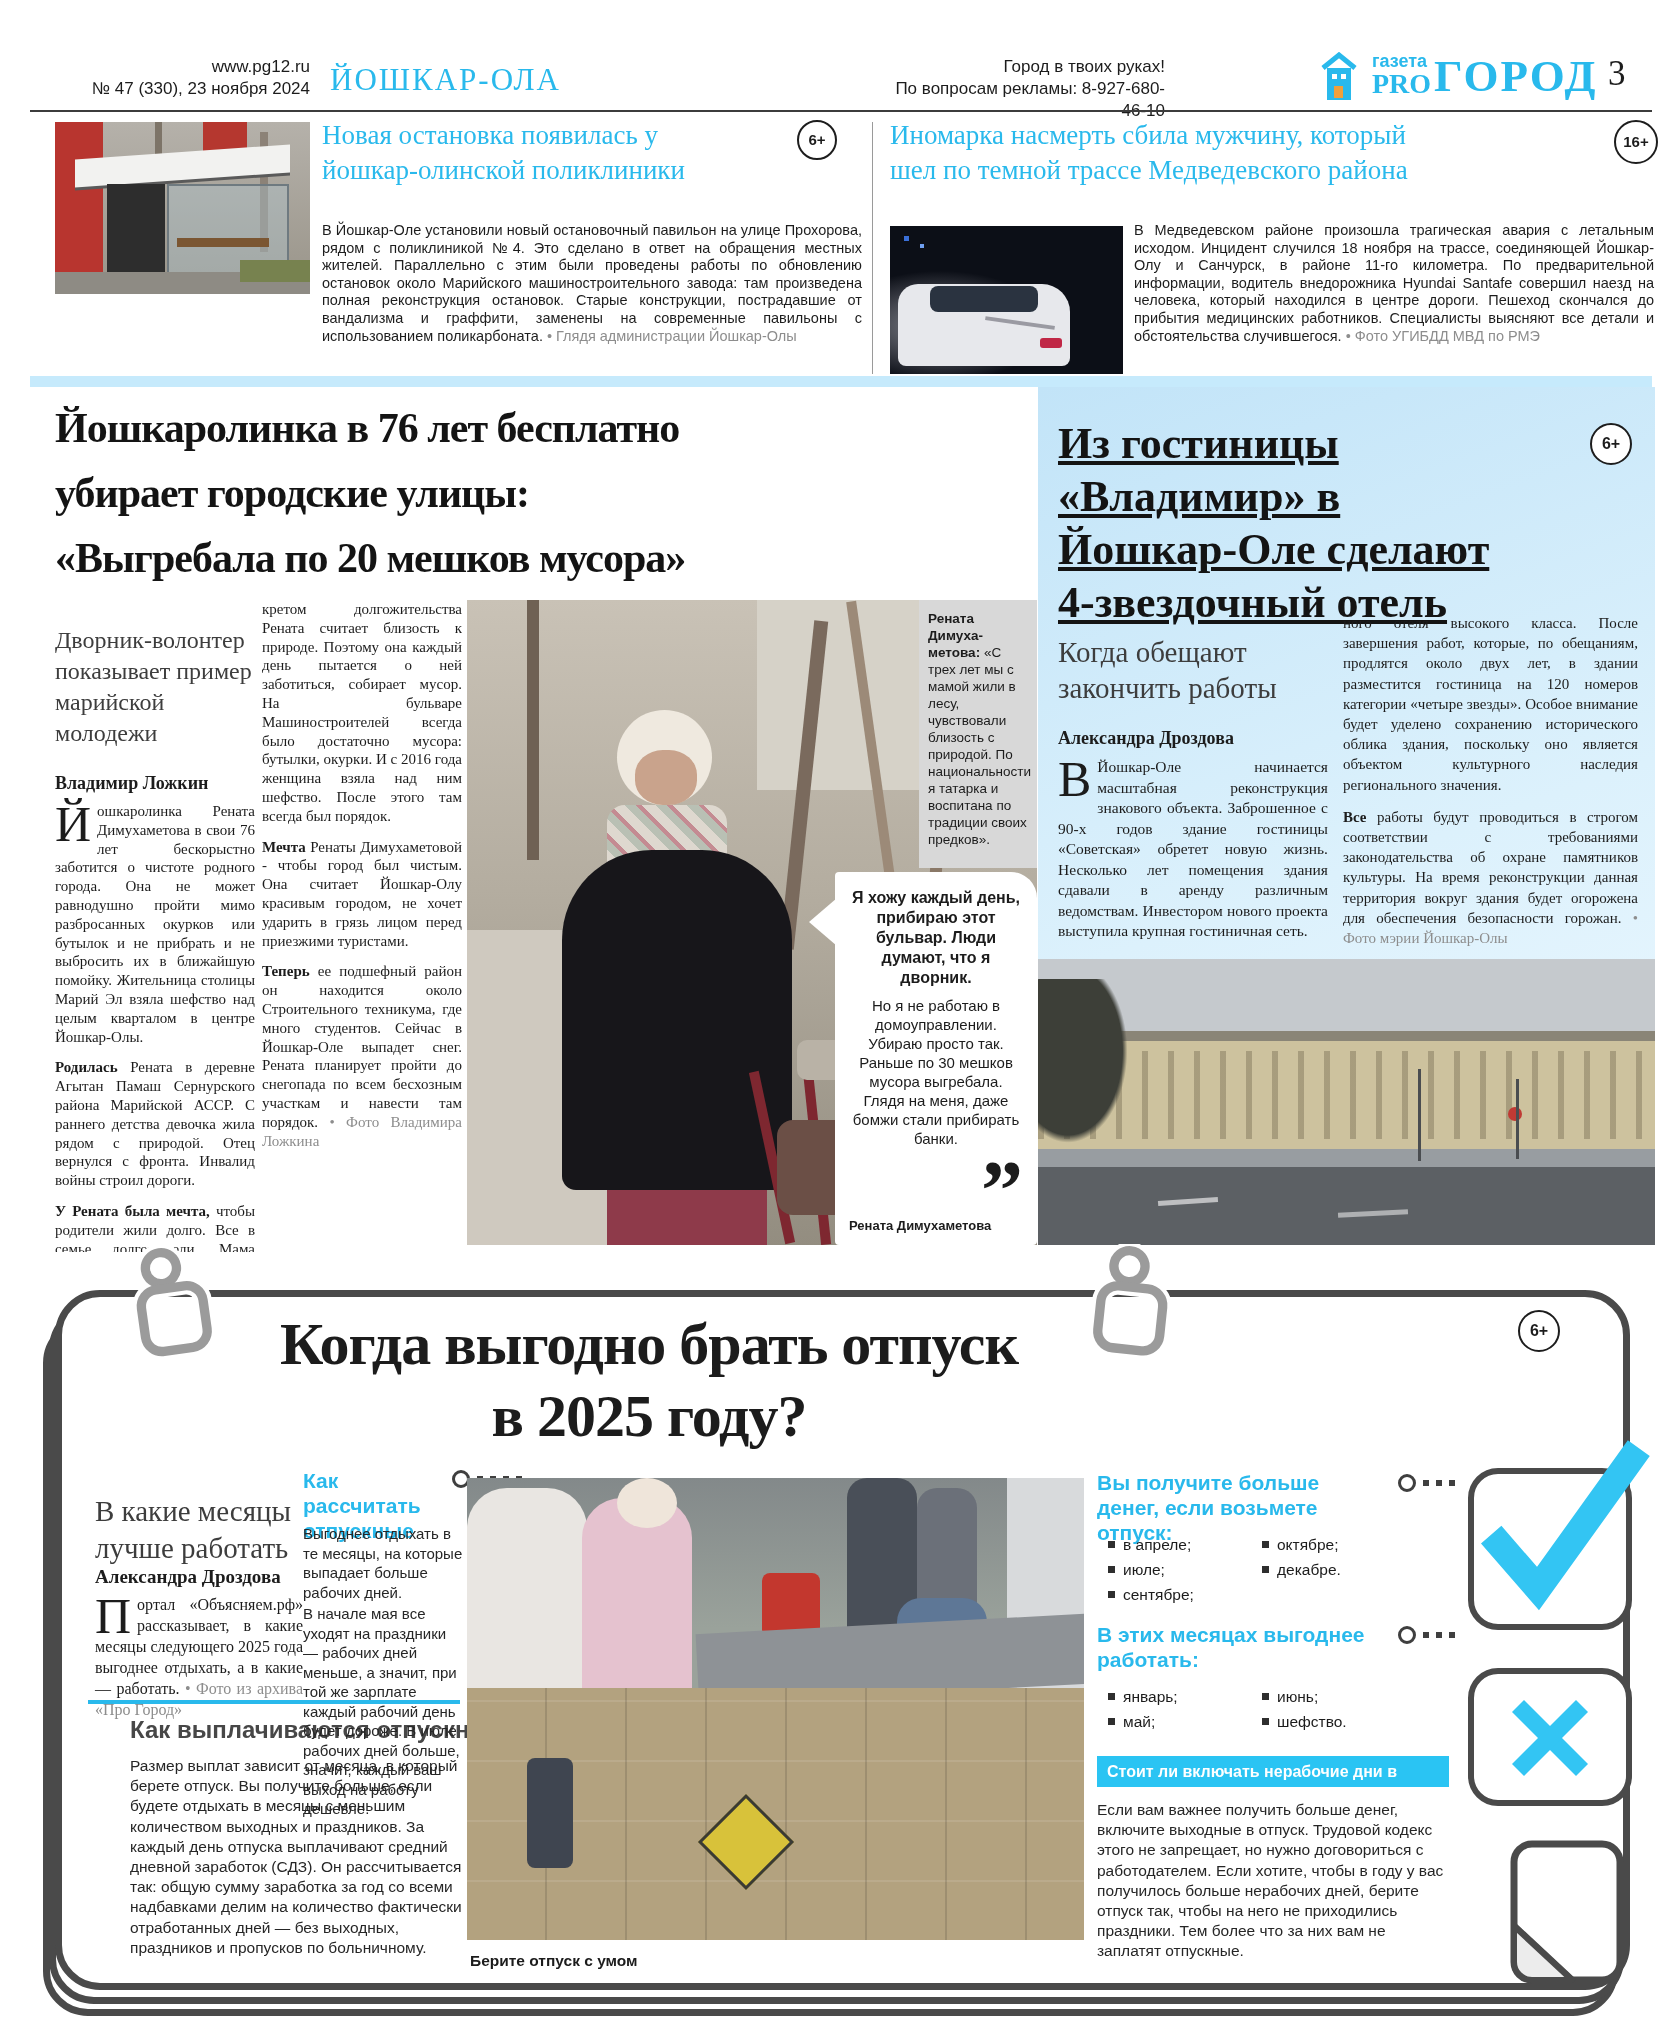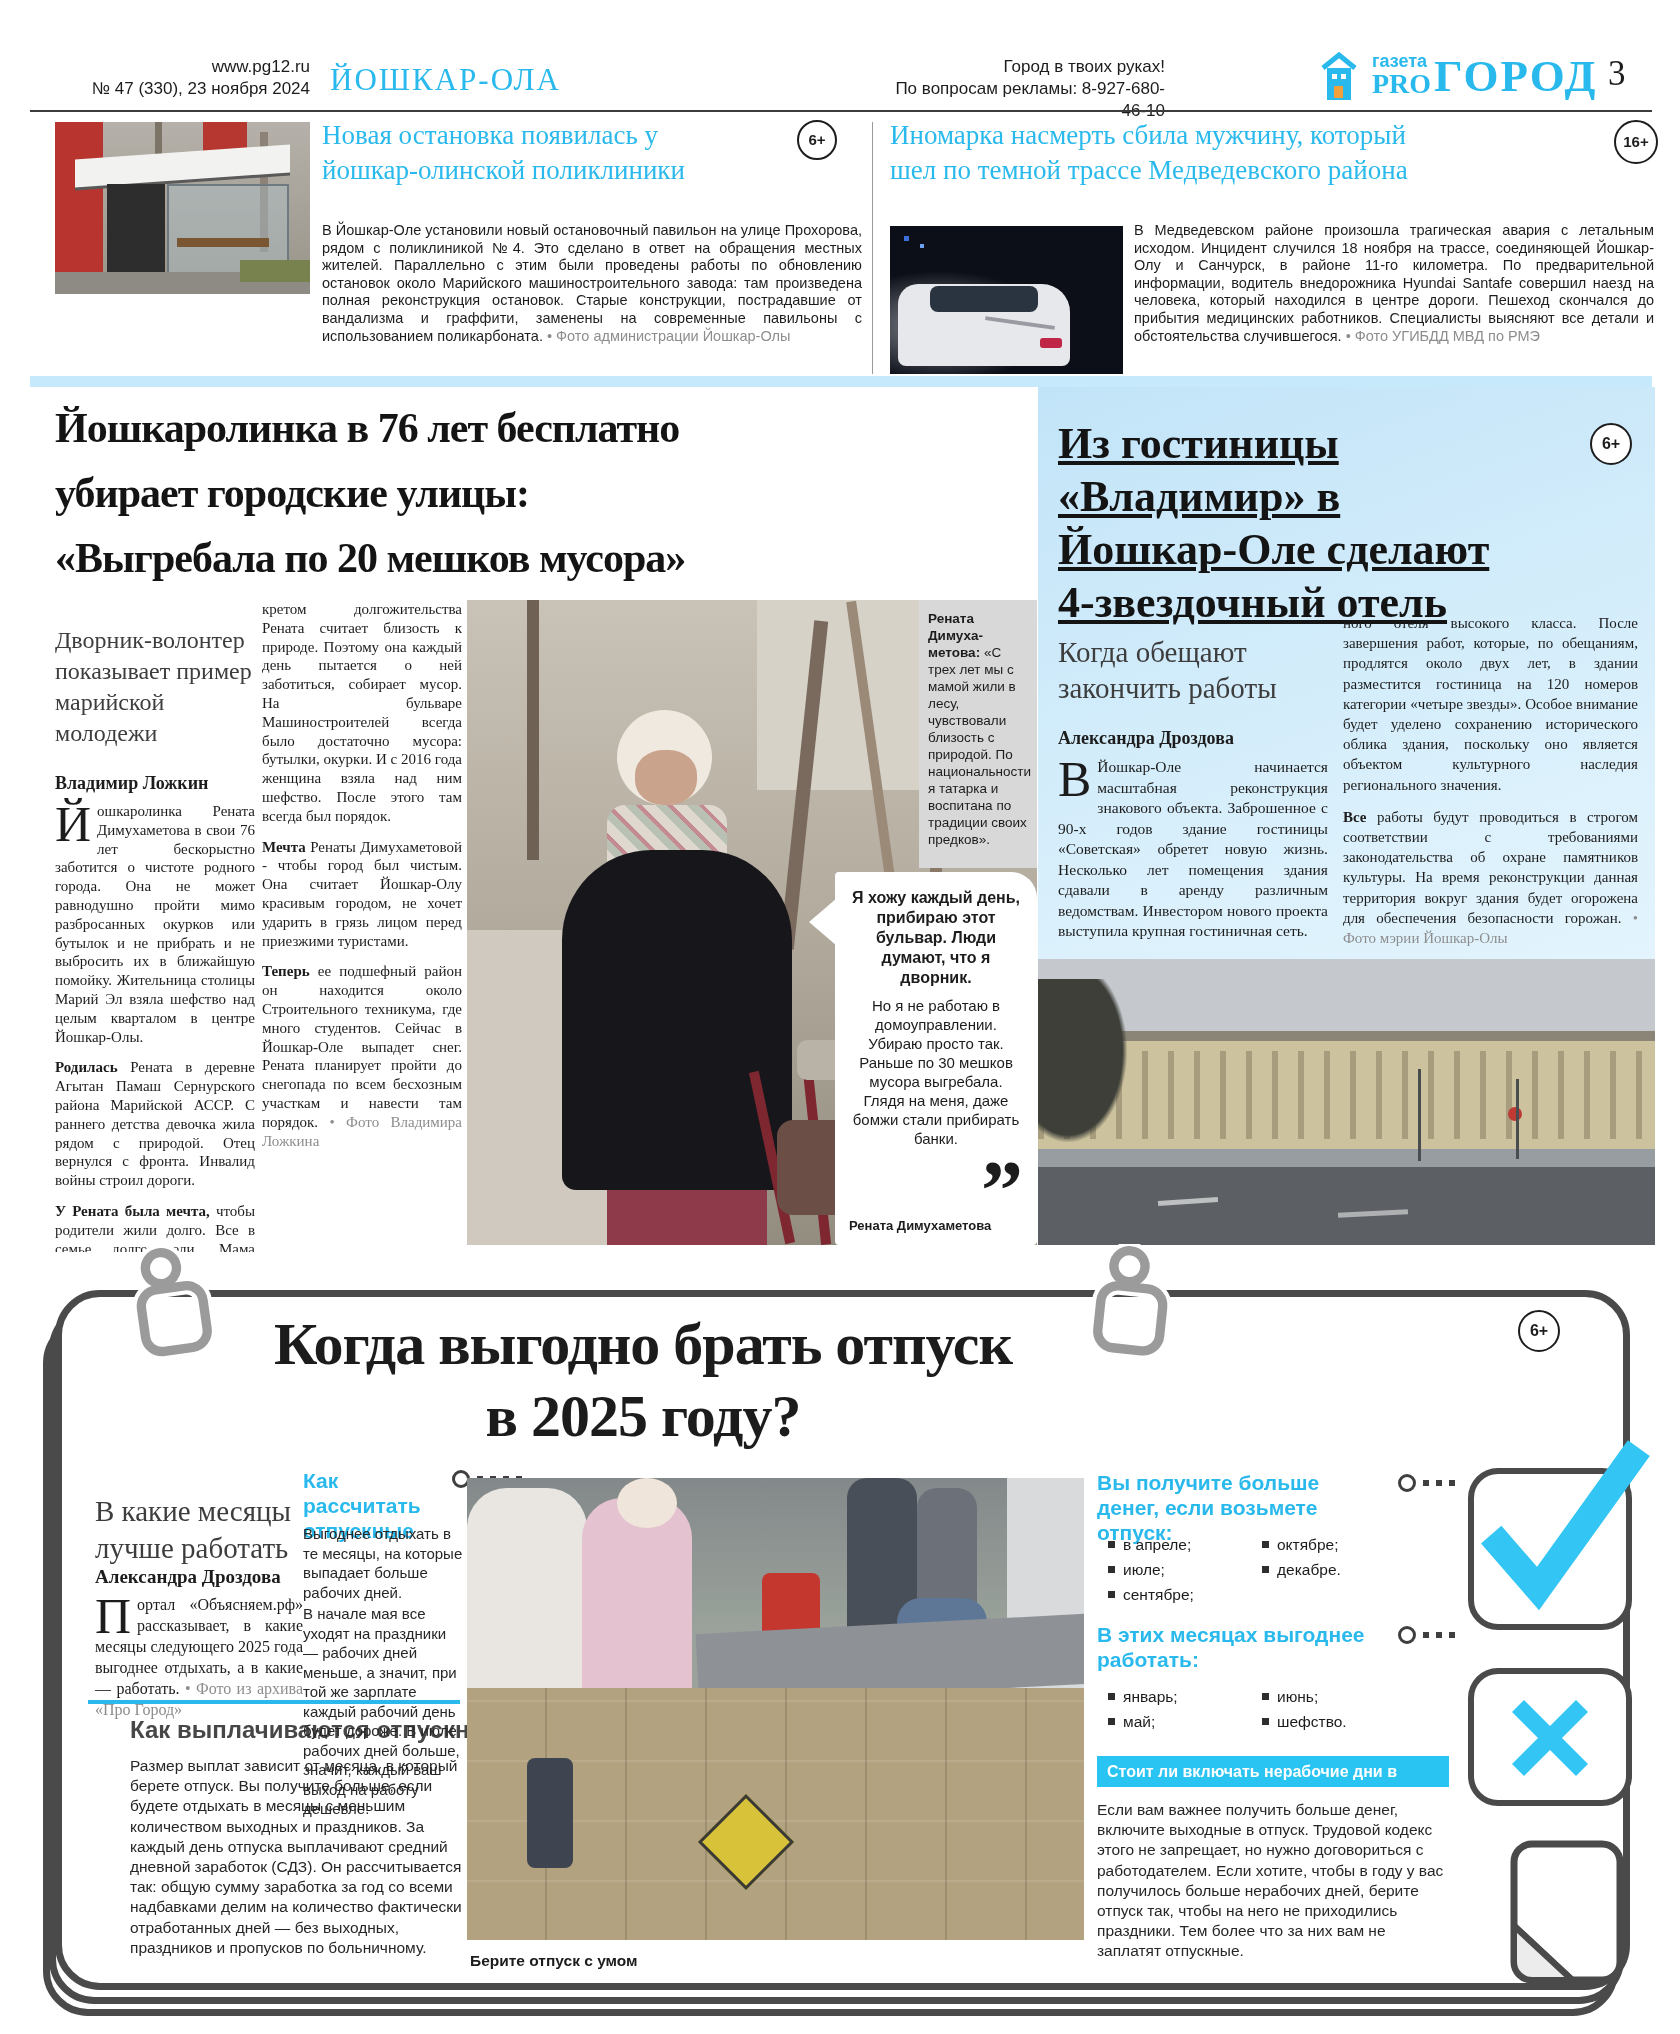--- a/index.html
+++ b/index.html
@@ -82,21 +82,21 @@
     <div class="ph-el" style="left:0;top:150px;width:255px;height:22px;background:#8e8b84;"></div>
     <div class="ph-el" style="left:185px;top:138px;width:70px;height:22px;background:#77824f;"></div>
   </div>
   <div class="a" style="left:322px;top:118px;width:470px;">
     <div class="brief-title">Новая остановка появилась у</div>
     <div class="brief-title">йошкар-олинской поликлиники</div>
   </div>
   <div class="a badge" style="left:797px;top:120px;width:36px;height:36px;line-height:36px;font-size:15px;">6+</div>
   <div class="a brief-body" style="left:322px;top:222px;width:540px;">
     <span>В Йошкар-Оле установили новый остановочный павильон на улице Прохорова, рядом с поликлиникой №4. Это сделано в ответ на обращения местных жителей. Параллельно с этим были проведены работы по обновлению остановок около Марийского машиностроительного завода: там произведена полная реконструкция остановок. Старые конструкции, пострадавшие от вандализма и граффити, заменены на современные павильоны с использованием поликарбоната.</span>
-    <span class="credit">• Фото администрации Йошкар-Олы</span>
+    <span class="credit">• Глядя администрации Йошкар-Олы</span>
   </div>
 
   <div class="a vline" style="left:872px;top:122px;height:252px;"></div>
 
   <div class="a" style="left:890px;top:118px;width:730px;">
     <div class="brief-title">Иномарка насмерть сбила мужчину, который</div>
     <div class="brief-title">шел по темной трассе Медведевского района</div>
   </div>
   <div class="a badge" style="left:1614px;top:120px;width:40px;height:40px;line-height:40px;font-size:15px;">16+</div>
   <div class="a photo" style="left:890px;top:226px;width:233px;height:148px;background:#0c0f17;">
@@ -221,21 +221,21 @@
   </svg>
   <svg class="a" style="left:1088px;top:1244px;" width="90" height="116" viewBox="0 0 86 112">
     <g transform="rotate(6 43 56)">
       <circle cx="36" cy="22" r="15" fill="none" stroke="#fff" stroke-width="17"></circle>
       <rect x="12" y="42" width="60" height="60" rx="16" fill="none" stroke="#fff" stroke-width="17"></rect>
       <circle cx="36" cy="22" r="15" fill="none" stroke="#9b9b9b" stroke-width="9"></circle>
       <rect x="12" y="42" width="60" height="60" rx="16" fill="none" stroke="#9b9b9b" stroke-width="9"></rect>
     </g>
   </svg>
 
-  <div class="a" style="left:88px;top:1308px;width:1110px;text-align:center;">
+  <div class="a" style="left:94px;top:1308px;width:1110px;text-align:center;">
     <div class="serif" style="font-size:60px;line-height:72px;font-weight:bold;letter-spacing:-1px;">Когда выгодно брать отпуск</div>
     <div class="serif" style="font-size:60px;line-height:72px;font-weight:bold;letter-spacing:-1px;">в 2025 году?</div>
   </div>
   <div class="a badge" style="left:1518px;top:1310px;width:38px;height:38px;line-height:38px;font-size:16px;">6+</div>
 
   <div class="a subtitle" style="left:95px;top:1468px;width:225px;font-size:29px;line-height:37px;">В какие месяцы лучше работать</div>
   <div class="a author" style="left:95px;top:1566px;font-size:19px;">Александра Дроздова</div>
   <div class="a bodyser" style="left:95px;top:1594px;width:208px;font-size:16px;line-height:21px;">
     <span class="dropcap">П</span><span>ортал «Объясняем.рф» рассказывает, в какие месяцы следующего 2025 года выгоднее отдыхать, а в какие — работать. </span><span class="credit">• Фото из архива «Про Город»</span>
   </div>

